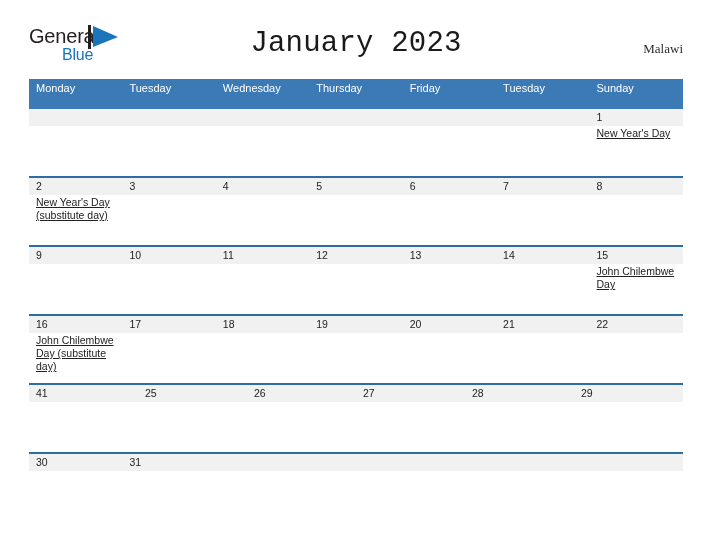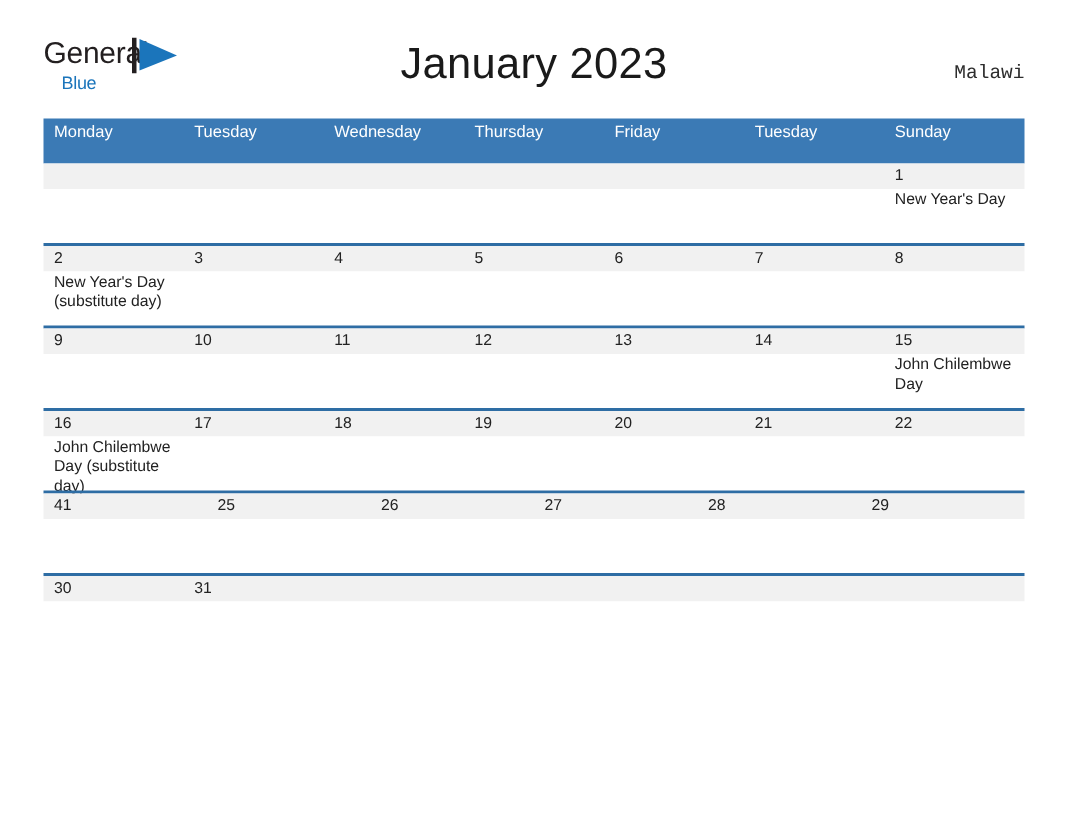--- a/index.html
+++ b/index.html
@@ -44,23 +44,23 @@
     left: 0;
     top: 0;
     font-size: 20px;
     letter-spacing: -0.2px;
     color: #231f20;
     font-family: "Liberation Sans", sans-serif;
     line-height: 20px;
   }
   .logo-blue {
     position: absolute;
-    left: 12px;
+    left: 33px;
     top: 19px;
-    font-size: 12px;
+    font-size: 16px;
     letter-spacing: -0.2px;
     color: #1b75bb;
     font-family: "Liberation Sans", sans-serif;
     line-height: 20px;
   }
   .logo-flag {
     position: absolute;
     left: 59px;
     top: -1px;
     width: 32px;
@@ -70,30 +70,30 @@
   .cal-title {
     position: absolute;
     left: 0;
     right: 0;
     top: 27px;
     text-align: center;
     font-size: 29px;
     font-weight: 400;
     color: #1a1a1a;
     letter-spacing: 0.2px;
-    font-family: Liberation Sans, sans-serif;
+    font-family: Liberation Mono, monospace;
   }
 
   .country {
     position: absolute;
     right: 29px;
     top: 41px;
     font-size: 13px;
     color: #2d2d2d;
-    font-family: Liberation Mono, monospace;
+    font-family: Liberation Serif, serif;
   }
 
   
   .cal-wrap {
     position: absolute;
     left: 29px;
     top: 79px;
     width: 654px;
   }
 
@@ -143,21 +143,21 @@
     flex: 1 1 0;
     padding: 1px 6px 0 7px;
     box-sizing: border-box;
     font-size: 10.5px;
     line-height: 13px;
     color: #222222;
     font-family: "Liberation Sans", sans-serif;
     word-wrap: break-word;
   }
 
-  .h-normal .week-bodyrow { height: 36px; }
+  .h-normal .week-bodyrow { height: 50px; text-decoration: underline; }
   .h-short  .week-bodyrow { height: 12px; }
 </style>
 </head>
 <body>
 
 <div class="page">
 
   <div class="header">
 
     <div class="logo">

